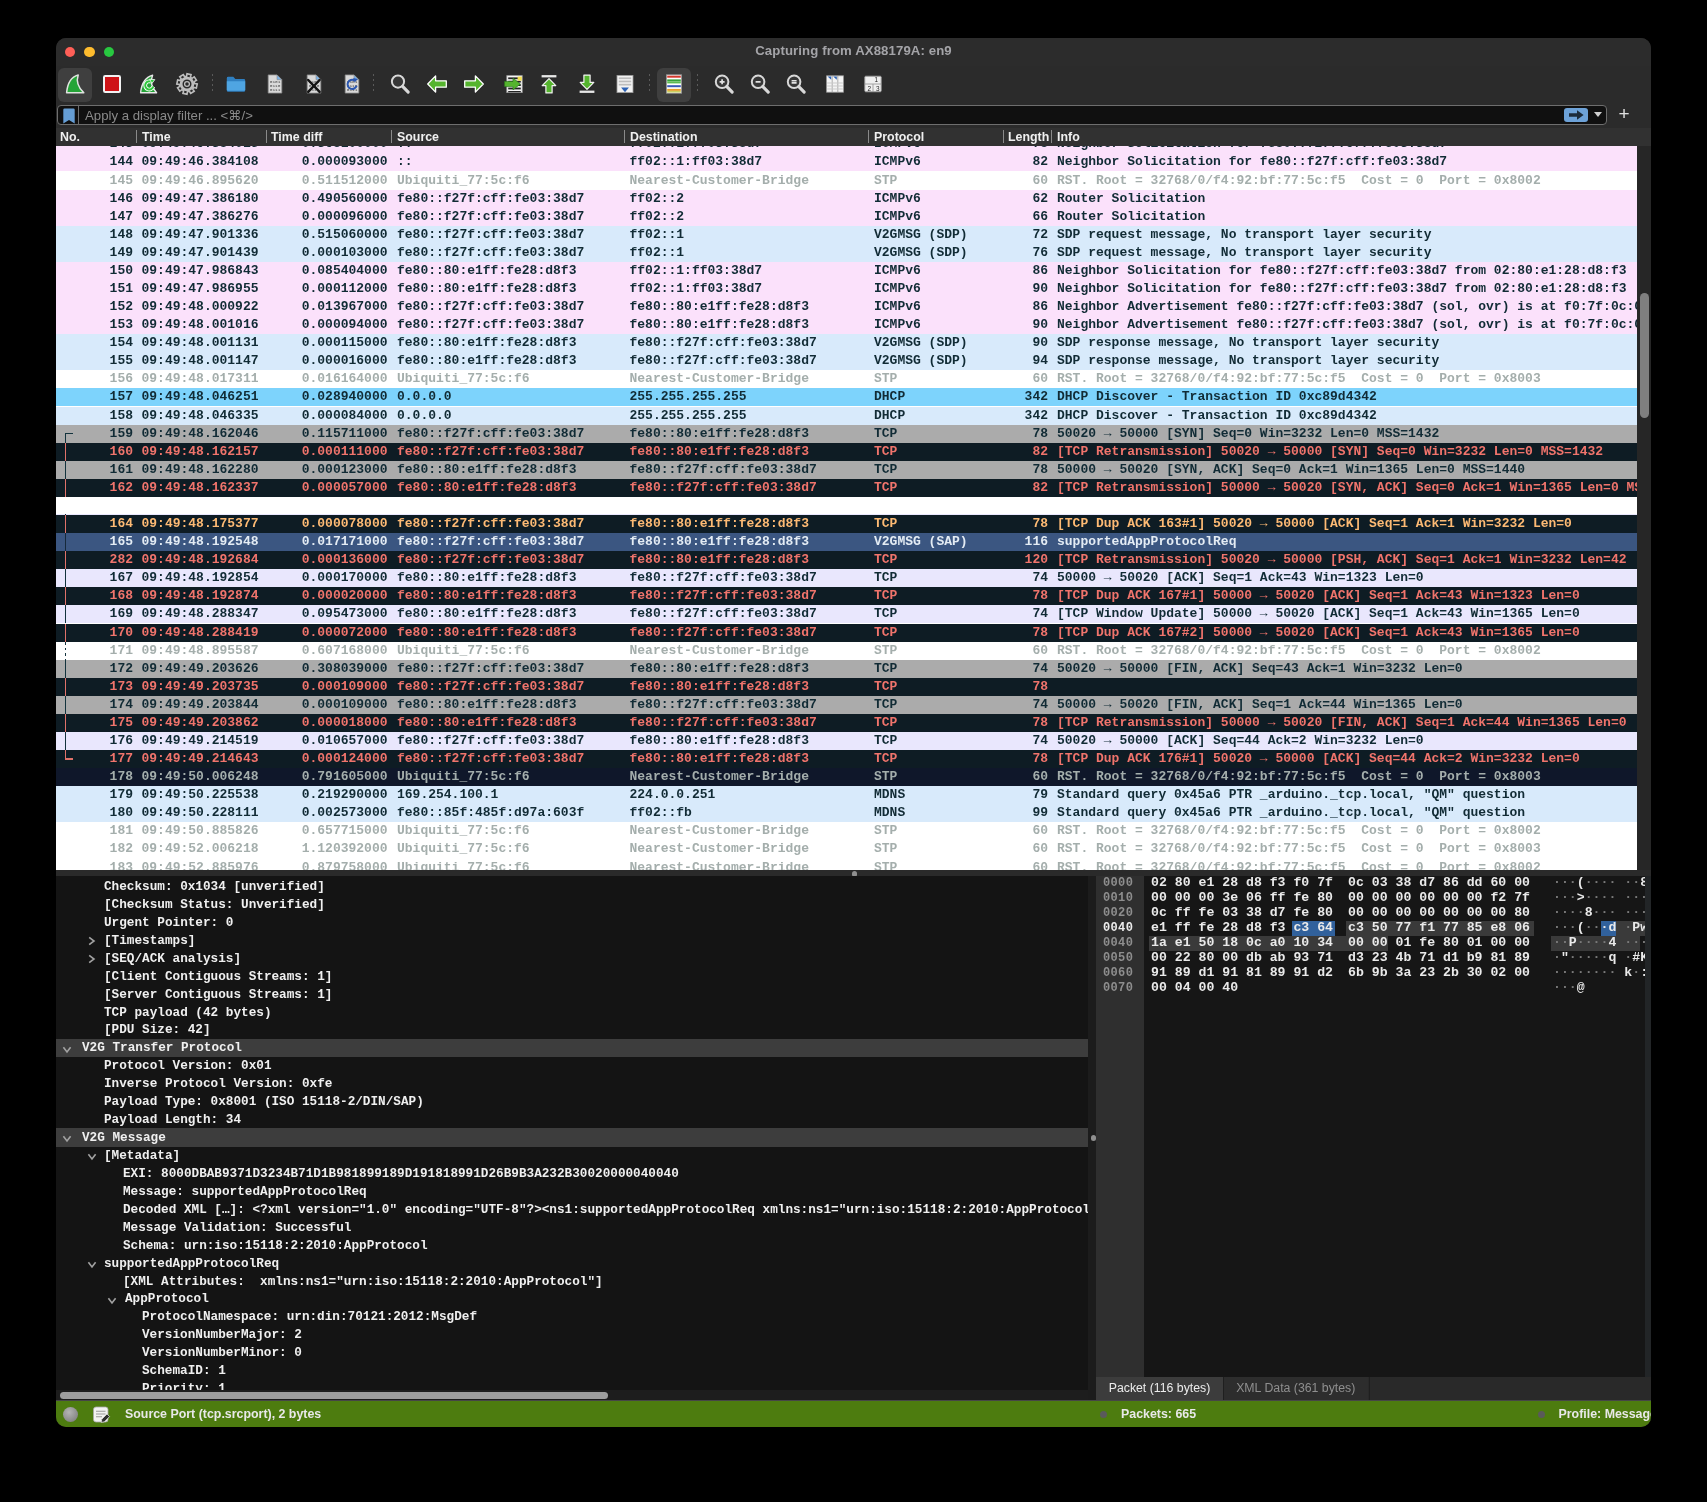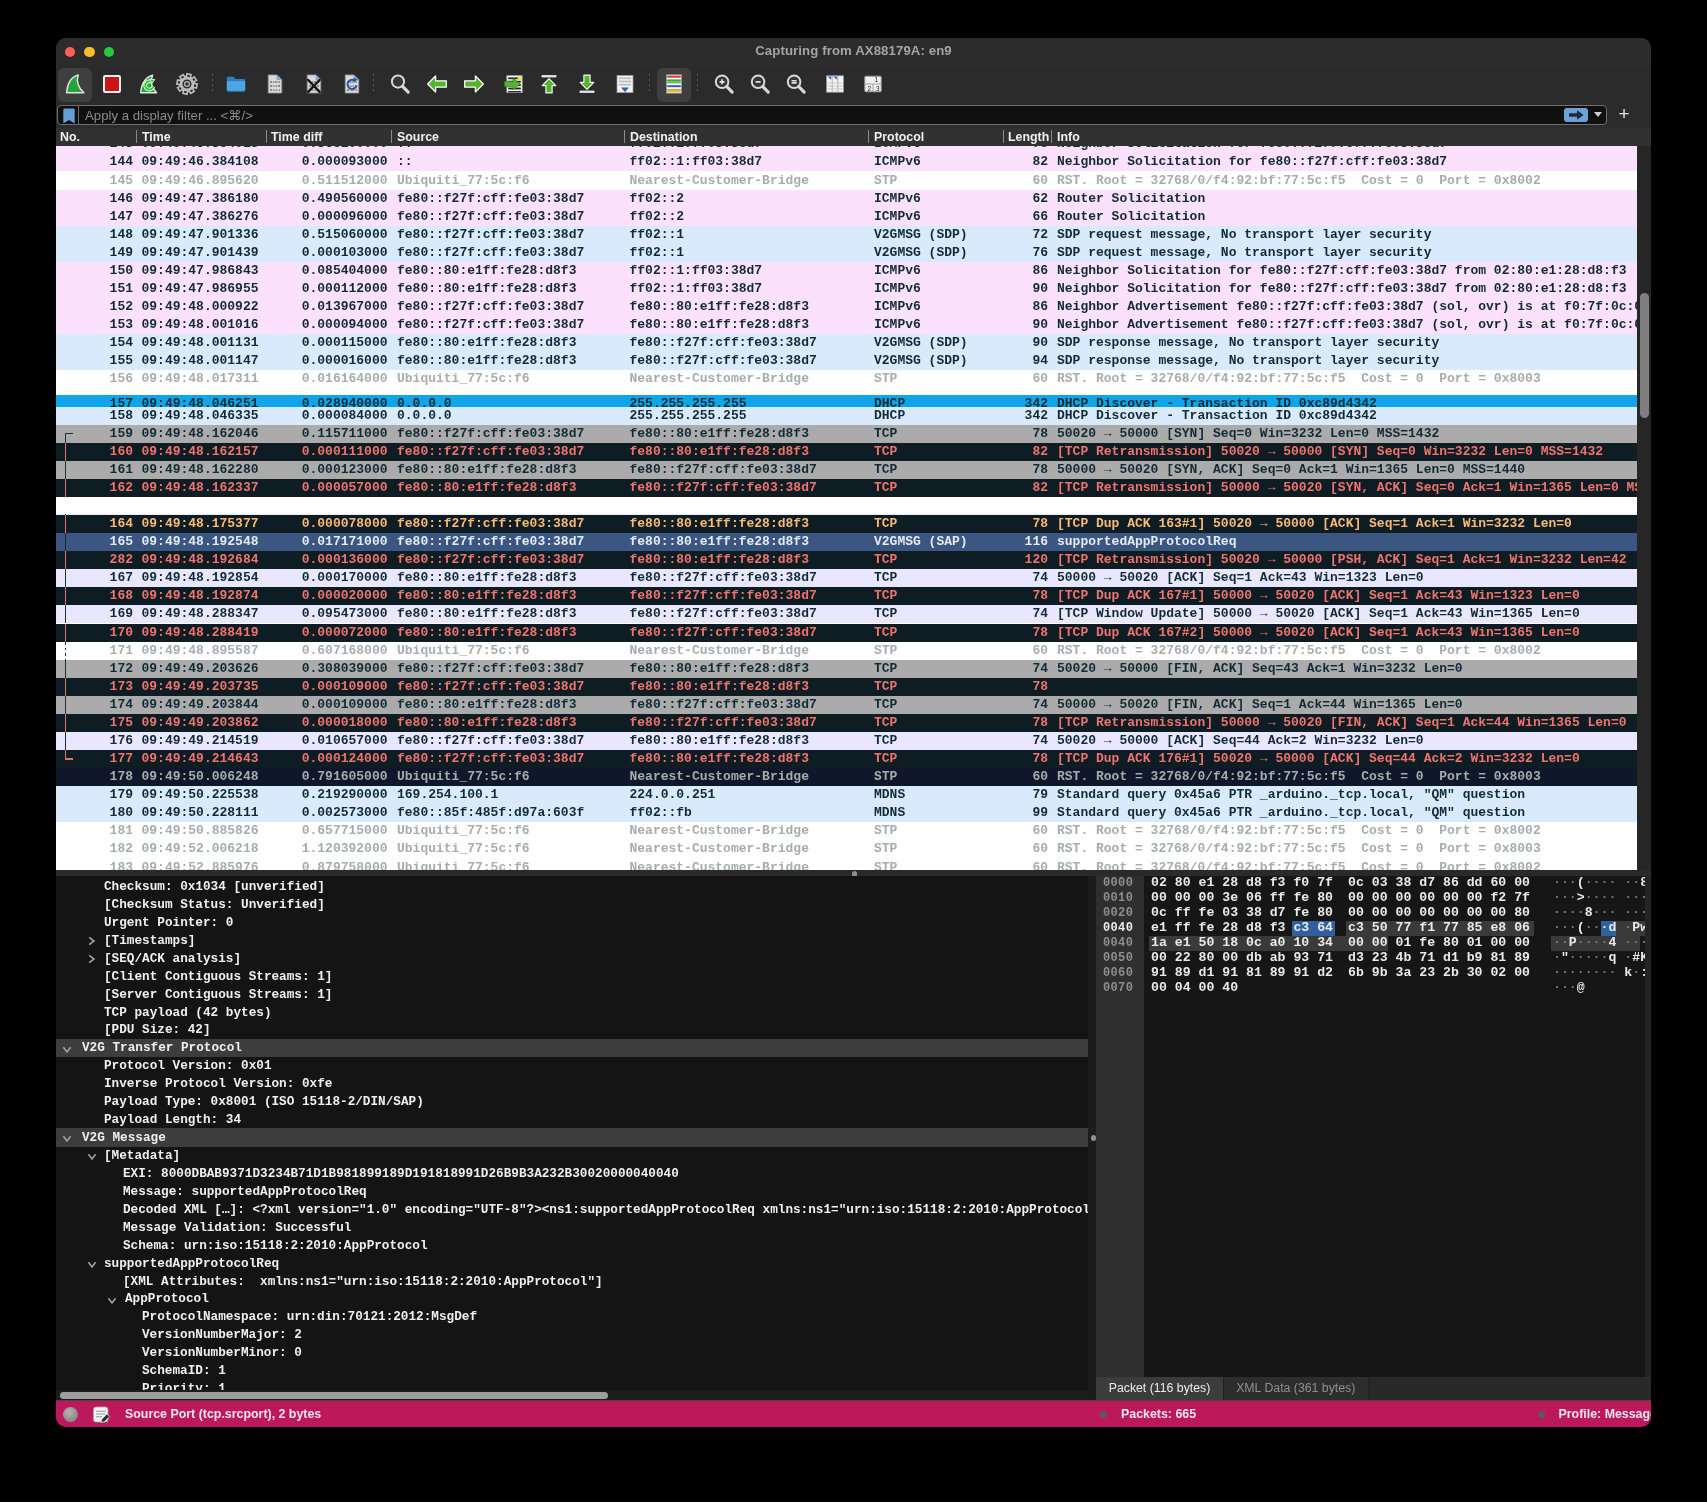--- a/index.html
+++ b/index.html
@@ -42,21 +42,21 @@
 #hgut{position:absolute;left:0;top:0;width:48px;height:100%;background:#2f2f2f}
 #hex .ho{left:7px;width:38px;font-size:12px;color:#8e8e8e;line-height:14.93px;letter-spacing:.35px}
 #hex .hosel{color:#ececec}
 #hex .hx{font-size:13.2px;color:#eaeaea;line-height:14.93px;white-space:pre}
 #hex .hb{height:14.93px}
 #hex em{position:static;display:inline}
 #hex .ad{color:#7a7a7a}
 #hex .ac{color:#eaeaea}
 #hscrbar{position:absolute;left:1588.5px;top:838px;width:6.5px;height:501px;background:#222527}
 #tabs{position:absolute;left:1040px;top:1339px;width:555px;height:22.5px;background:#292929;font-size:12.3px}
-#sbar{position:absolute;left:0;top:1362px;width:100%;height:31px;background:#be185d;border-top:1px solid #464646}
+#sbar{position:absolute;left:0;top:1362px;width:100%;height:31px;background:#4d7c0f;border-top:1px solid #464646}
 #sbar s{font-size:12.4px;color:#e8e8e8;font-weight:bold;top:5.5px;white-space:pre}
 .sdot{top:9.5px;width:7px;height:7px;border-radius:50%;background:#5a5a5a}
 </style></head><body>
 <div id="win">
   <div id="title">
     <i class="tl" style="left:8.6px;background:#ff5f57"></i>
     <i class="tl" style="left:28.1px;background:#febc2e"></i>
     <i class="tl" style="left:47.6px;background:#28c840"></i>
     <div id="ttext">Capturing from AX88179A: en9</div>
   </div>
@@ -370,21 +370,21 @@
 <div class="r" style="top:224.4px;background:#ffffff;color:#a4aeac">
         <s class="cn">156</s>
         <s style="left:85.5px">09:49:48.017311</s>
         <s class="cd">0.016164000</s>
         <s style="left:341px">Ubiquiti_77:5c:f6</s>
         <s style="left:573.5px">Nearest-Customer-Bridge</s>
         <s style="left:818px">STP</s>
         <s class="cl">60</s>
         <s style="left:1001px">RST. Root = 32768/0/f4:92:bf:77:5c:f5  Cost = 0  Port = 0x8003</s>
       </div>
-<div class="r" style="top:249px;background:#0ea5e9;color:#112b35">
+<div class="r" style="top:242px;background:#7dd3fc;color:#112b35">
         <s class="cn">157</s>
         <s style="left:85.5px">09:49:48.046251</s>
         <s class="cd">0.028940000</s>
         <s style="left:341px">0.0.0.0</s>
         <s style="left:573.5px">255.255.255.255</s>
         <s style="left:818px">DHCP</s>
         <s class="cl">342</s>
         <s style="left:1001px">DHCP Discover - Transaction ID 0xc89d4342</s>
       </div>
 <div class="r" style="top:260.5px;background:#d8eafb;color:#112b35">

